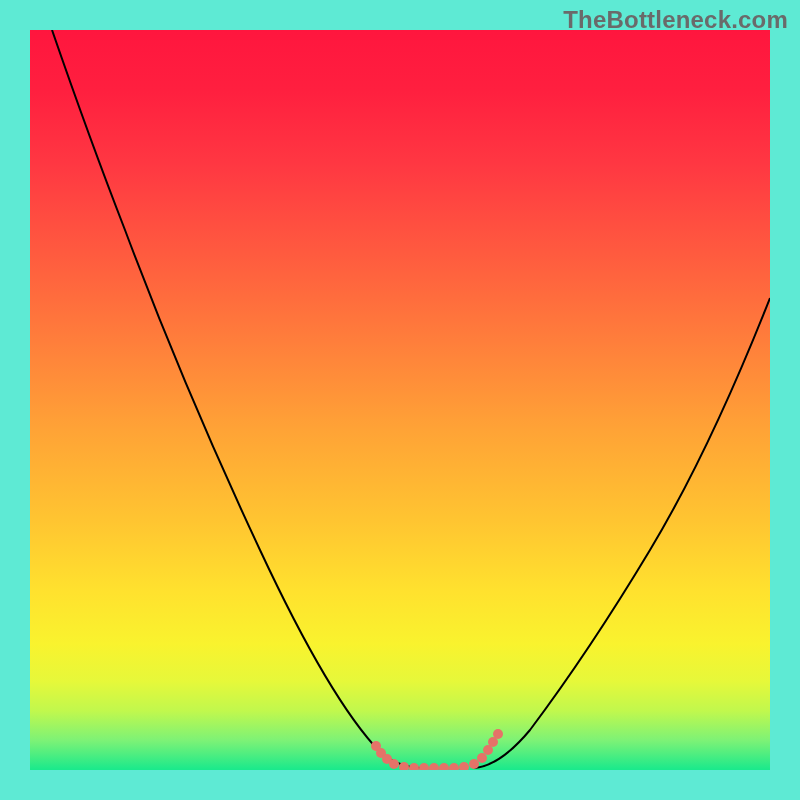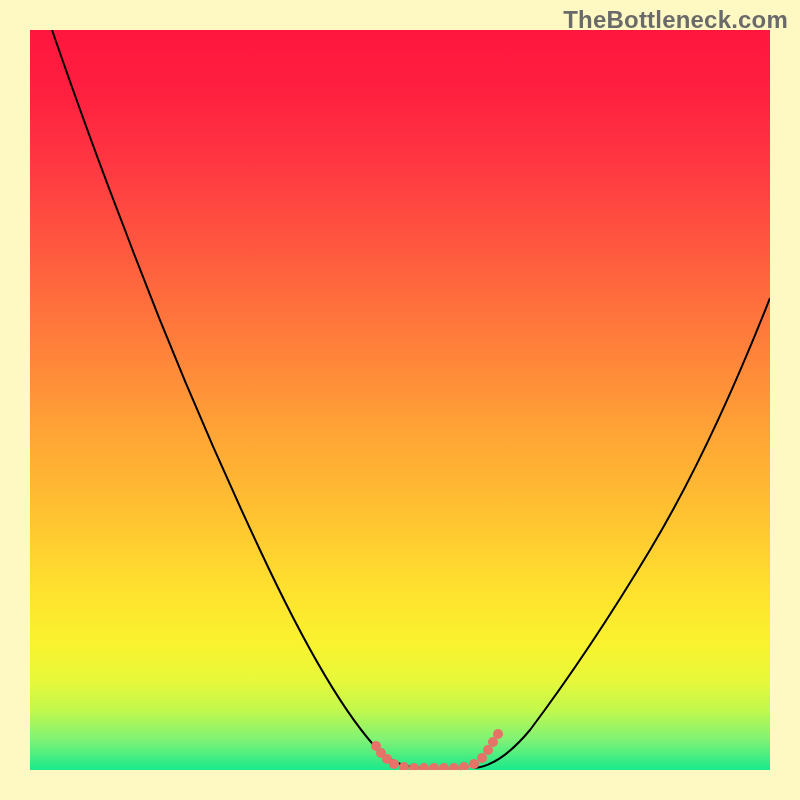--- a/index.html
+++ b/index.html
@@ -8,21 +8,21 @@
     width: 800px;
     height: 800px;
     overflow: hidden;
     background: #000;
     font-family: Arial, Helvetica, sans-serif;
   }
   .frame {
     position: relative;
     width: 800px;
     height: 800px;
-    background: #fef9c3;
+    background: #5eead4;
   }
   .watermark {
     position: absolute;
     top: 6px;
     right: 12px;
     color: #6a6a6a;
     font-size: 24px;
     font-weight: 600;
     letter-spacing: 0.2px;
     z-index: 5;

